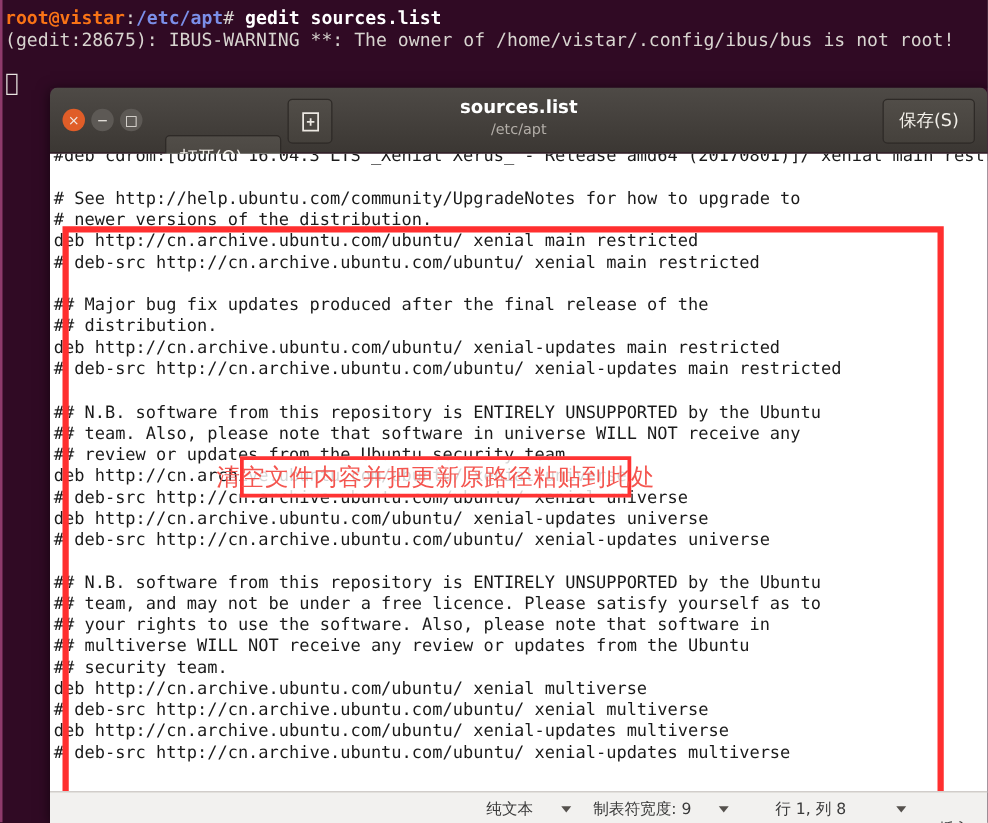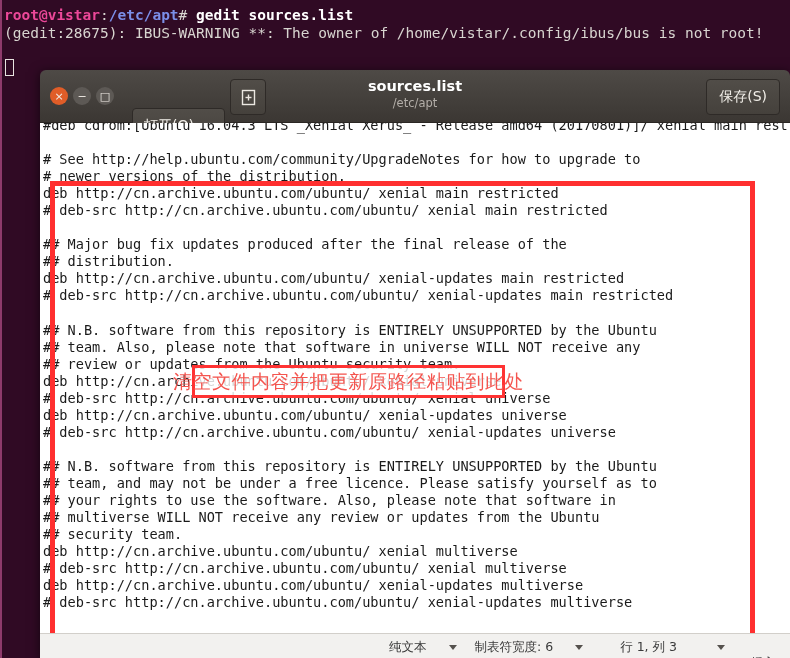--- a/index.html
+++ b/index.html
@@ -32,21 +32,21 @@
     position: absolute;
     left: 4px;
     font-family: "DejaVu Sans Mono", "Liberation Mono", monospace;
     font-size: 14.5px;
     line-height: 18px;
     white-space: pre;
     color: #d8d5d0;
   }
   #term-prompt-line { top: 6px; }
   #term-warn-line { top: 24px; }
-  .tc-user { color: #ec4899; font-weight: bold; }
+  .tc-user { color: #f97316; font-weight: bold; }
   .tc-colon { color: #d8d5d0; }
   .tc-path { color: #7b8fe8; font-weight: bold; }
   .tc-hash { color: #d8d5d0; }
   .tc-cmd { color: #ffffff; font-weight: bold; }
   #term-cursor {
     position: absolute;
     left: 5px; top: 59px;
     width: 9px; height: 17px;
     border: 1.5px solid #e8e4e0;
     box-sizing: border-box;
@@ -289,25 +289,25 @@
       <span id="annotation-text">清空文件内容并把更新原路径粘贴到此处</span>
     </div>
   </div>
 
   <div id="statusbar">
     <div class="sb-item" id="sb-filetype">
       <span>纯文本</span>
       <span class="sb-caret"></span>
     </div>
     <div class="sb-item" id="sb-tabwidth">
-      <span>制表符宽度: 6</span>
+      <span>制表符宽度: 9</span>
       <span class="sb-caret"></span>
     </div>
     <div class="sb-item" id="sb-position">
-      <span>行 1, 列 3</span>
+      <span>行 1, 列 8</span>
       <span class="sb-caret" id="sb-caret-pos"></span>
     </div>
     <div class="sb-item" id="sb-insert">
       <span>插入</span>
     </div>
   </div>
 
 </div>
 
 </body></html>

